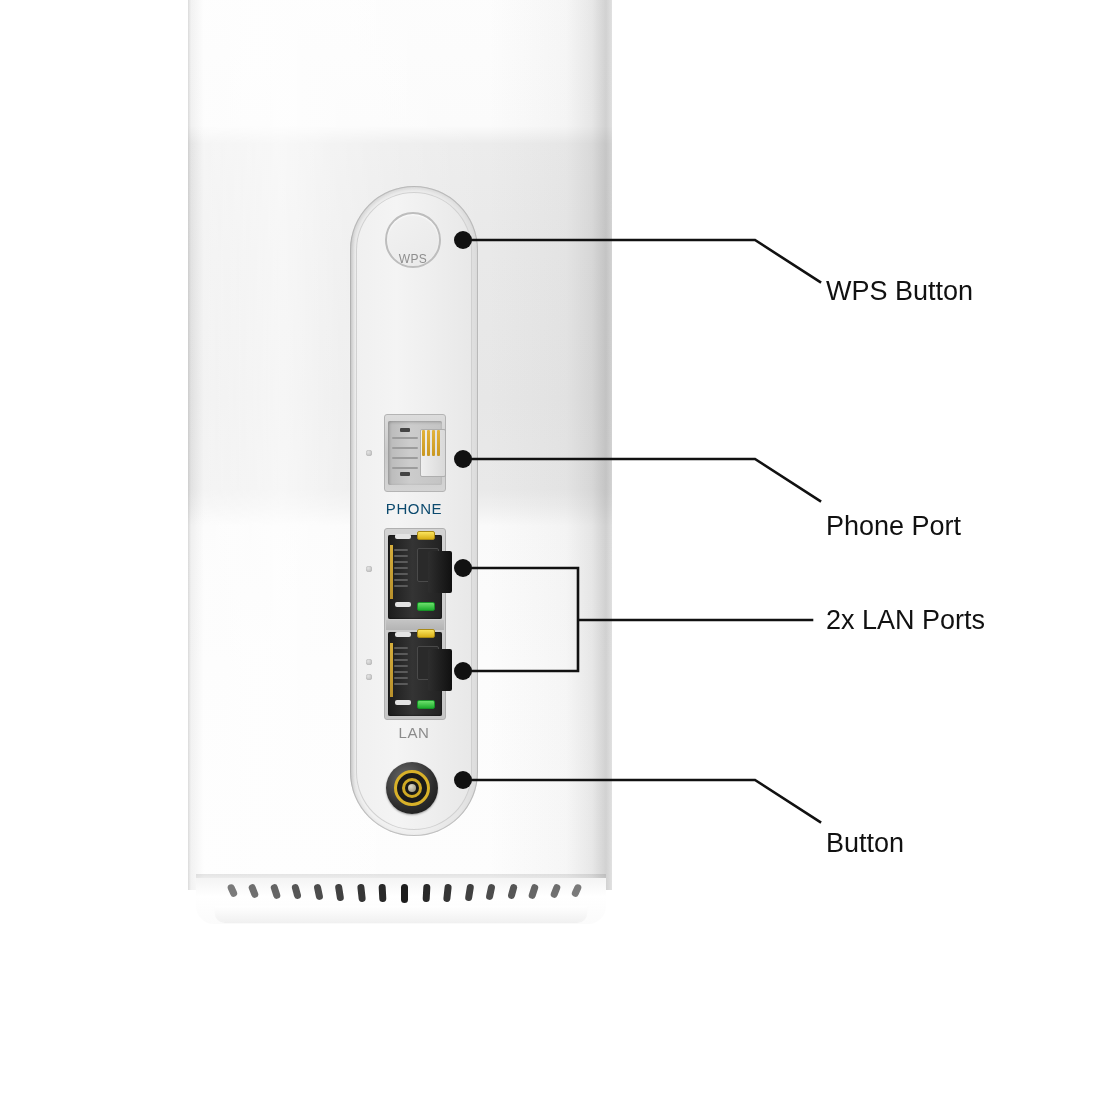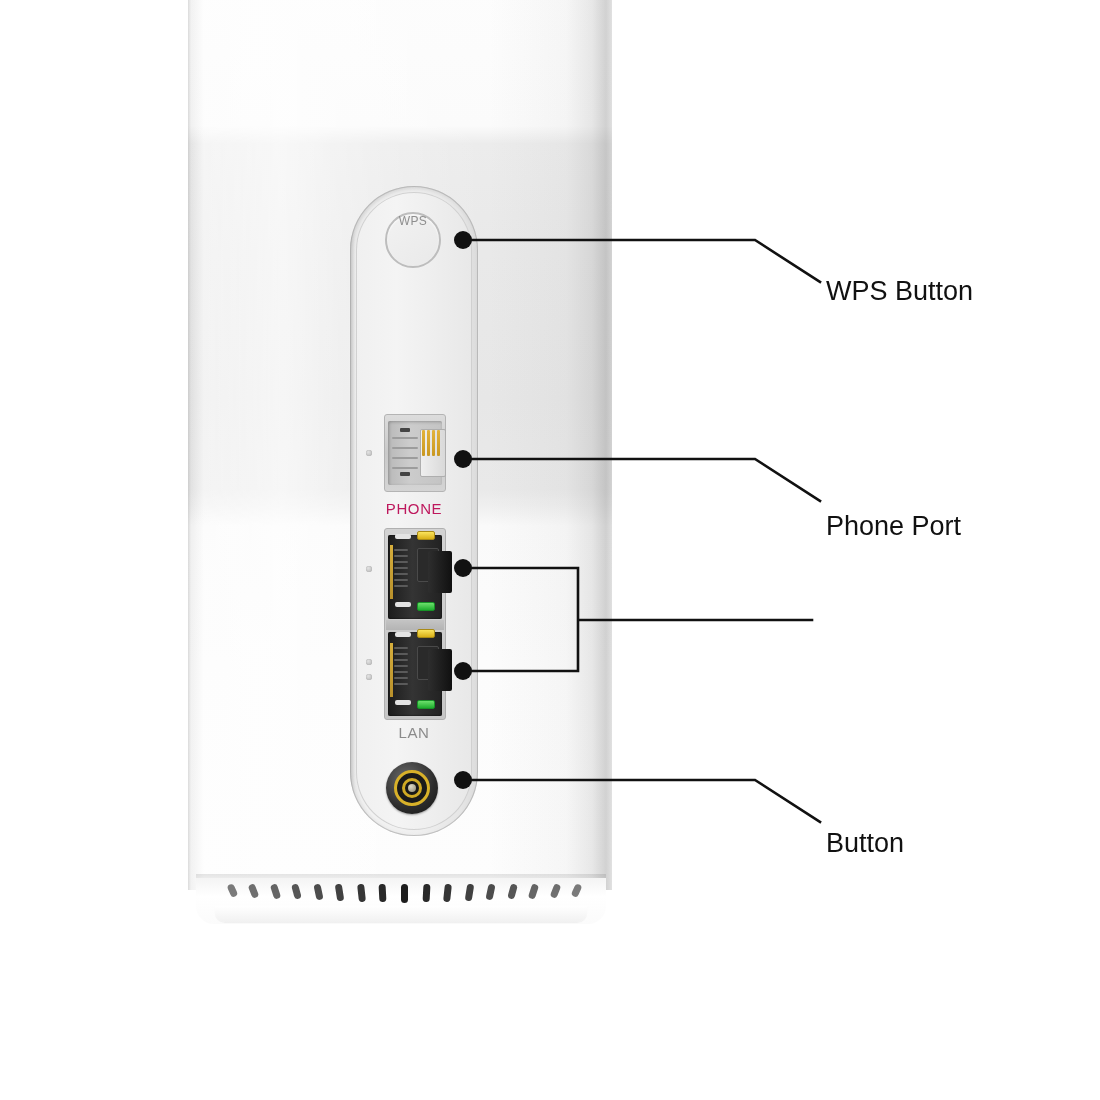--- a/index.html
+++ b/index.html
@@ -142,21 +142,21 @@
     position: absolute;
     left: 385px;
     top: 212px;
     width: 56px;
     height: 56px;
     border-radius: 50%;
     background: linear-gradient(140deg, #f2f2f2, #e9e9e9);
     border: 2px solid #bdbdbd;
     box-sizing: border-box;
     display: flex;
-    align-items: flex-start;
+    align-items: flex-end;
     justify-content: center;
     box-shadow: inset 0 1px 2px rgba(255,255,255,0.9);
   }
   .wps-label {
     font-size: 12px;
     letter-spacing: 0.4px;
     color: #8e8e8e;
     font-family: "Liberation Sans", sans-serif;
   }
 
@@ -215,21 +215,21 @@
     border-radius: 1px;
   }
   .label-phone {
     position: absolute;
     left: 350px;
     top: 500px;
     width: 128px;
     text-align: center;
     font-size: 15px;
     letter-spacing: 0.6px;
-    color: #be185d;
+    color: #0c4a6e;
     font-family: "Liberation Sans", sans-serif;
   }
 
   
   .lan-block {
     position: absolute;
     left: 384px;
     top: 528px;
     width: 62px;
     height: 192px;
@@ -502,15 +502,16 @@
       <circle cx="463" cy="459" r="9" fill="#111111"></circle>
       <path d="M 463 568 L 578 568 L 578 671 L 463 671 M 578 620 L 812 620" fill="none" stroke="#111111" stroke-width="2.6" stroke-linecap="square" stroke-linejoin="miter"></path>
       <circle cx="463" cy="568" r="9" fill="#111111"></circle>
       <circle cx="463" cy="671" r="9" fill="#111111"></circle>
       <path d="M 463 780 L 755 780 L 820 822" fill="none" stroke="#111111" stroke-width="2.6" stroke-linecap="square" stroke-linejoin="miter"></path>
       <circle cx="463" cy="780" r="9" fill="#111111"></circle>
     </svg>
 
   <div class="callout-label" id="label-wps" style="left: 826px; top: 276px;">WPS Button</div>
   <div class="callout-label" id="label-phone" style="left: 826px; top: 511px;">Phone Port</div>
+  <div class="callout-label" id="label-lan" style="left: 826px; top: 605px;">2x LAN Ports</div>
   <div class="callout-label" id="label-power" style="left: 826px; top: 828px;">Button</div>
 
 </div>
 
 </body></html>

